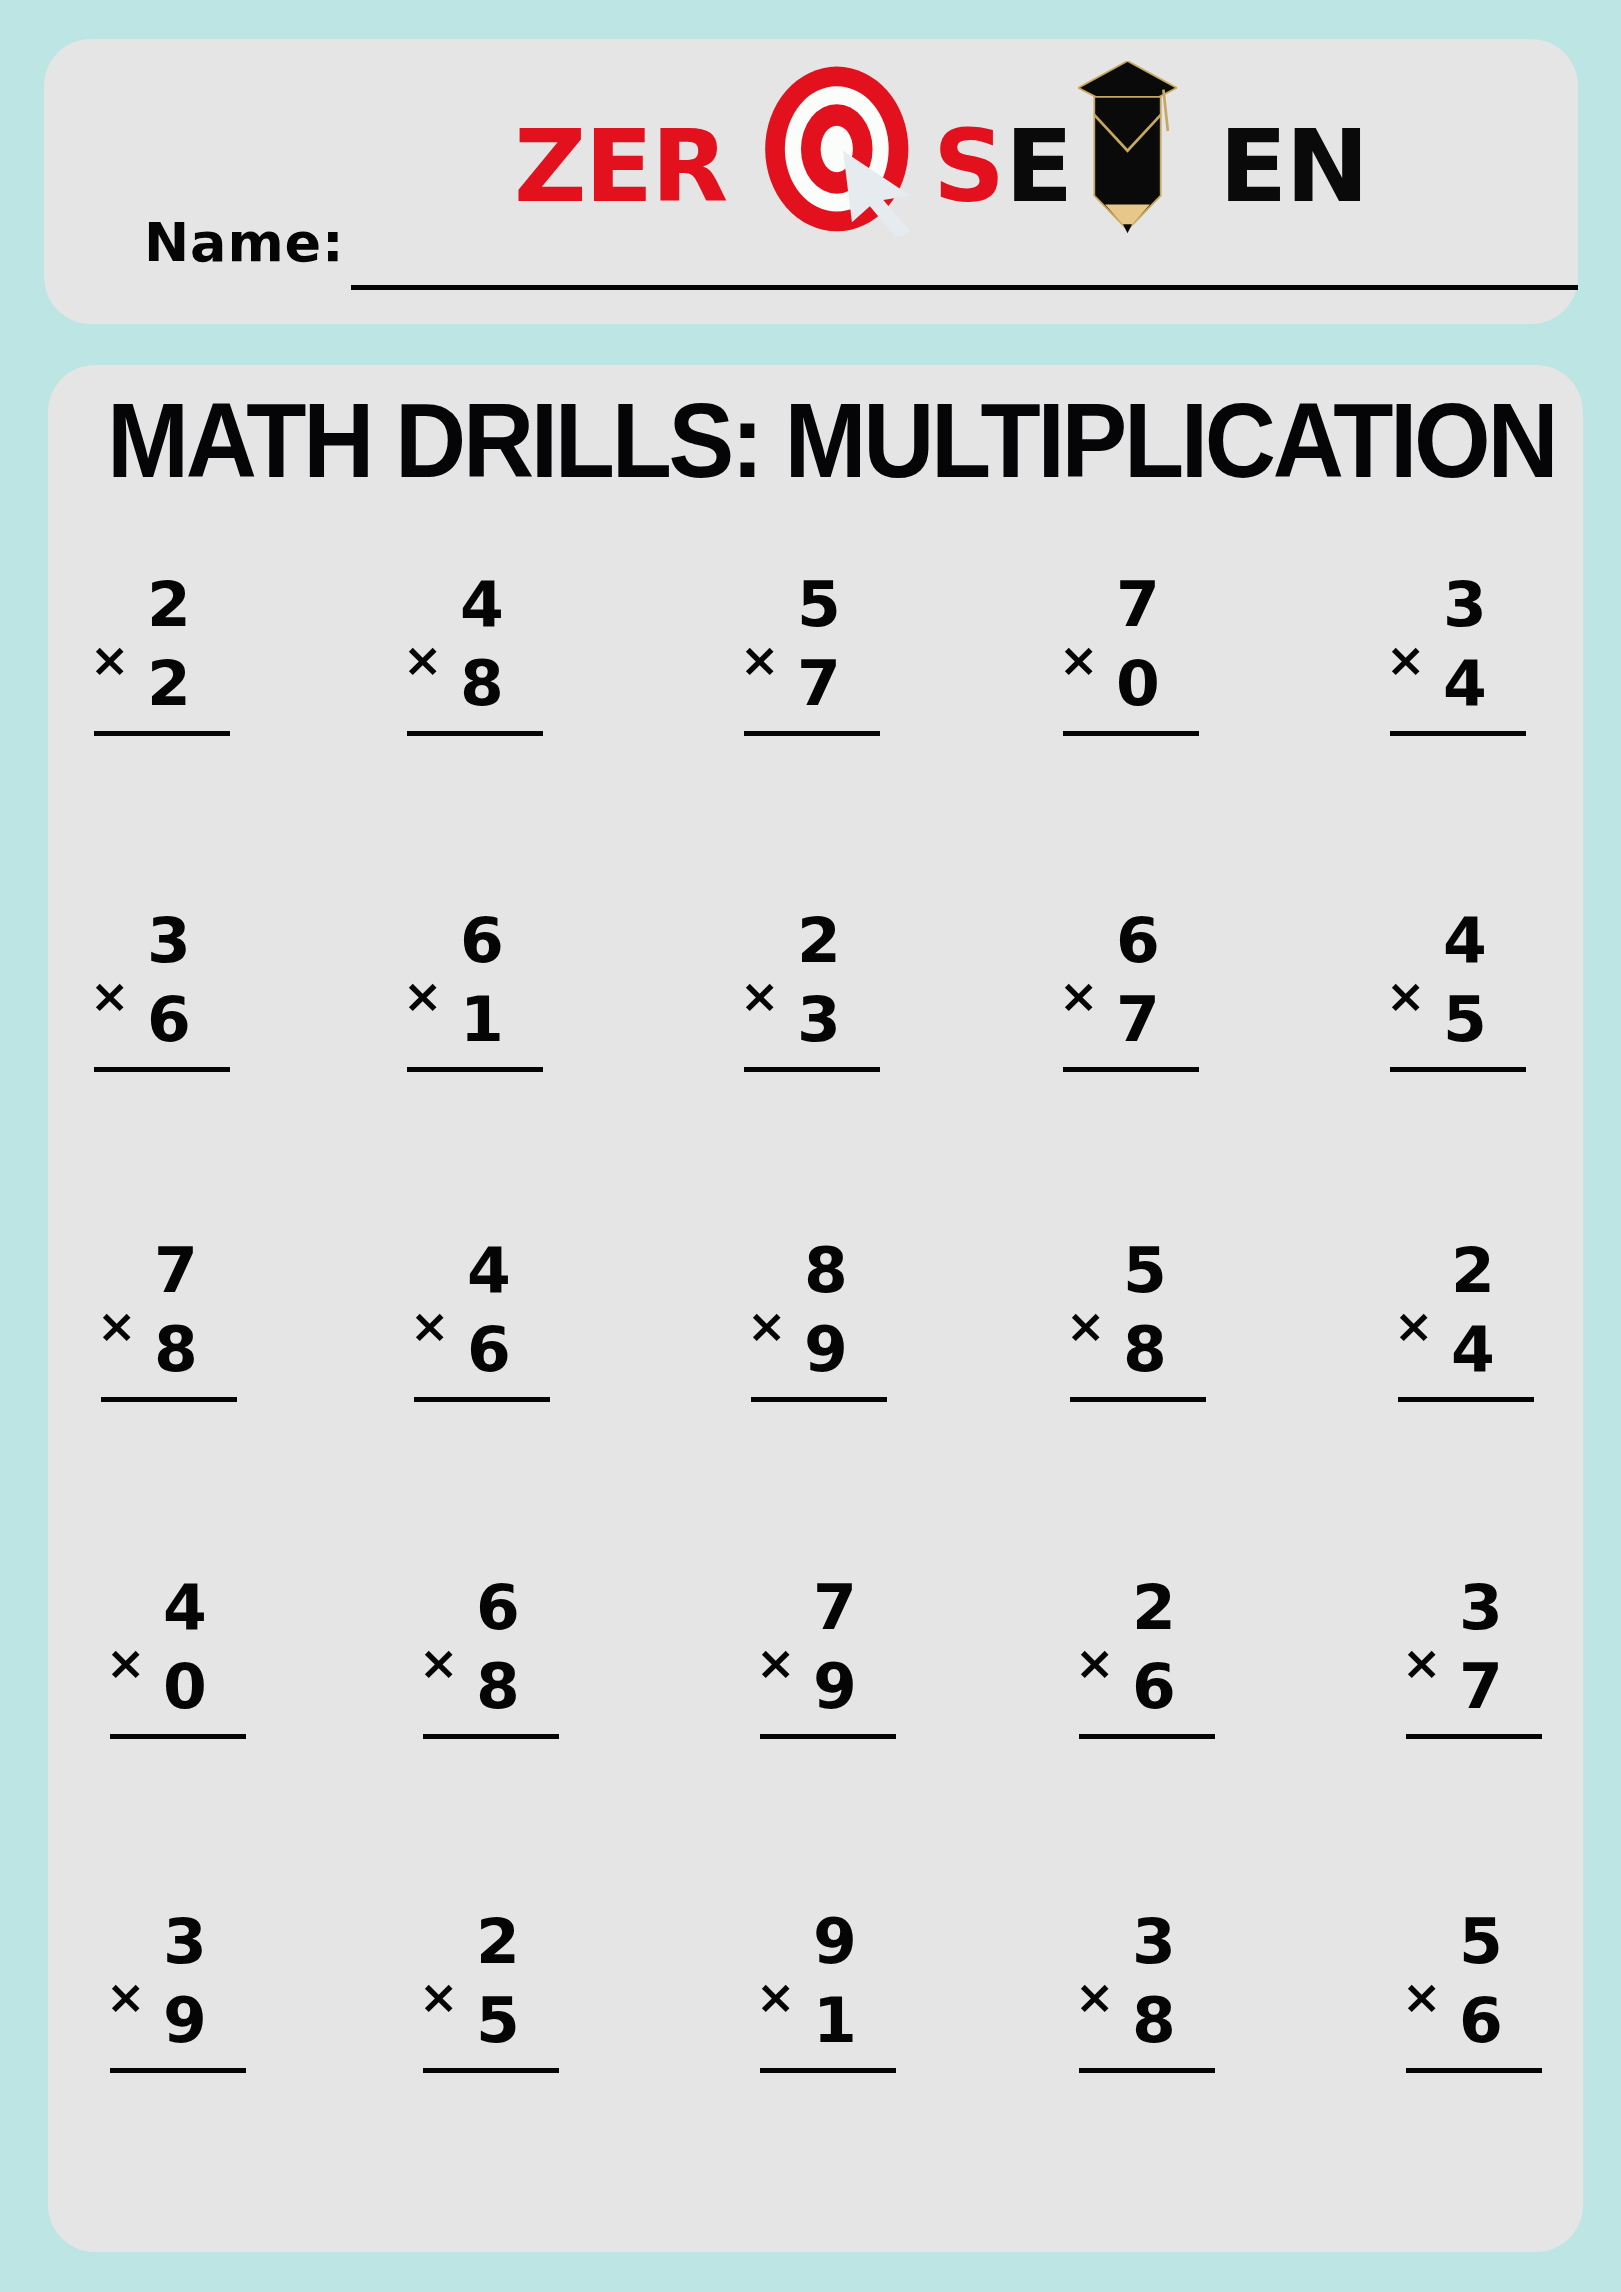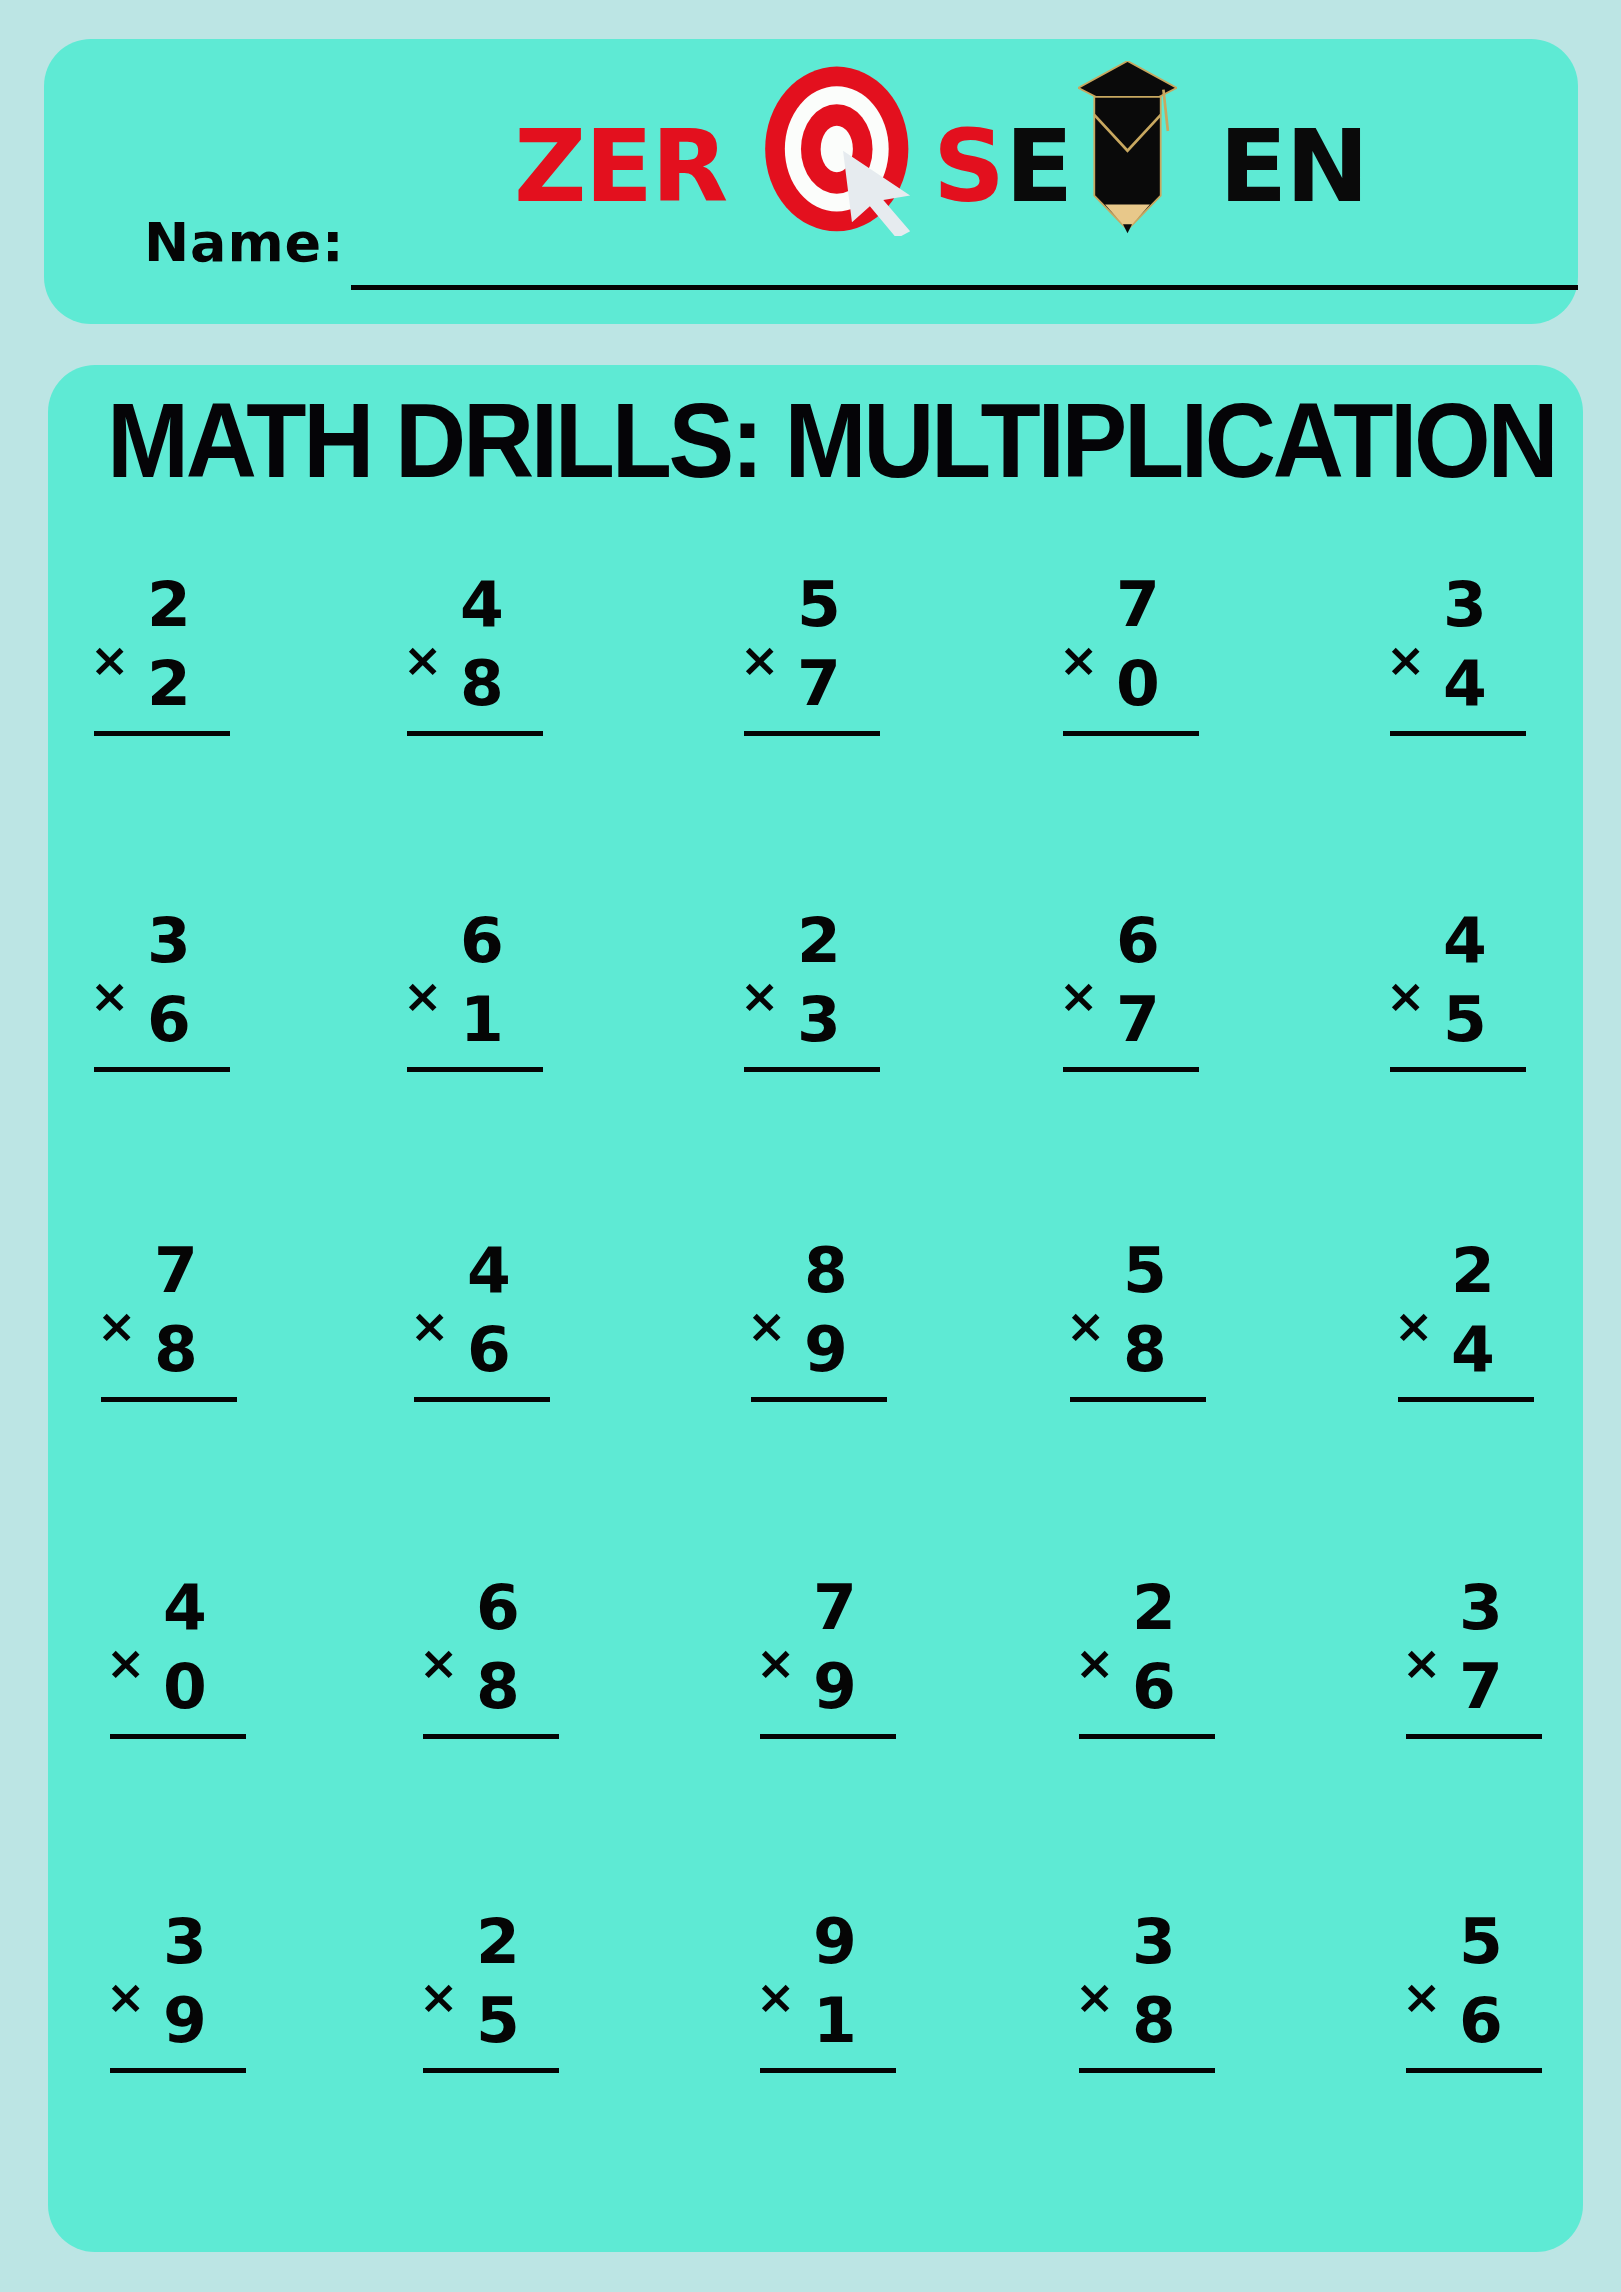--- a/index.html
+++ b/index.html
@@ -5,21 +5,21 @@
     html, body { margin: 0; padding: 0; }
     body {
       width: 1621px; height: 2293px;
       background: #bce5e4;
       position: relative;
       overflow: hidden;
       font-family: "DejaVu Sans", sans-serif;
     }
     .card {
       position: absolute;
-      background: #5eead4;
+      background: #e5e5e5;
     }
     .header-card { left: 44px; top: 39px; width: 1534px; height: 285px; border-radius: 47px; }
     .main-card { left: 48px; top: 365px; width: 1535px; height: 1887px; border-radius: 47px; }
 
     
     .logo { position: absolute; left: 470px; top: 22.4px; width: 828px; height: 175px; }
     .logo-text { position: absolute; top: 56px; font-family: "DejaVu Sans", sans-serif; font-weight: bold; font-size: 100px; line-height: 1; letter-spacing: -1.8px; }
     .logo-red { color: #e3101e; }
     .logo-black { color: #0a0a0a; }
 

